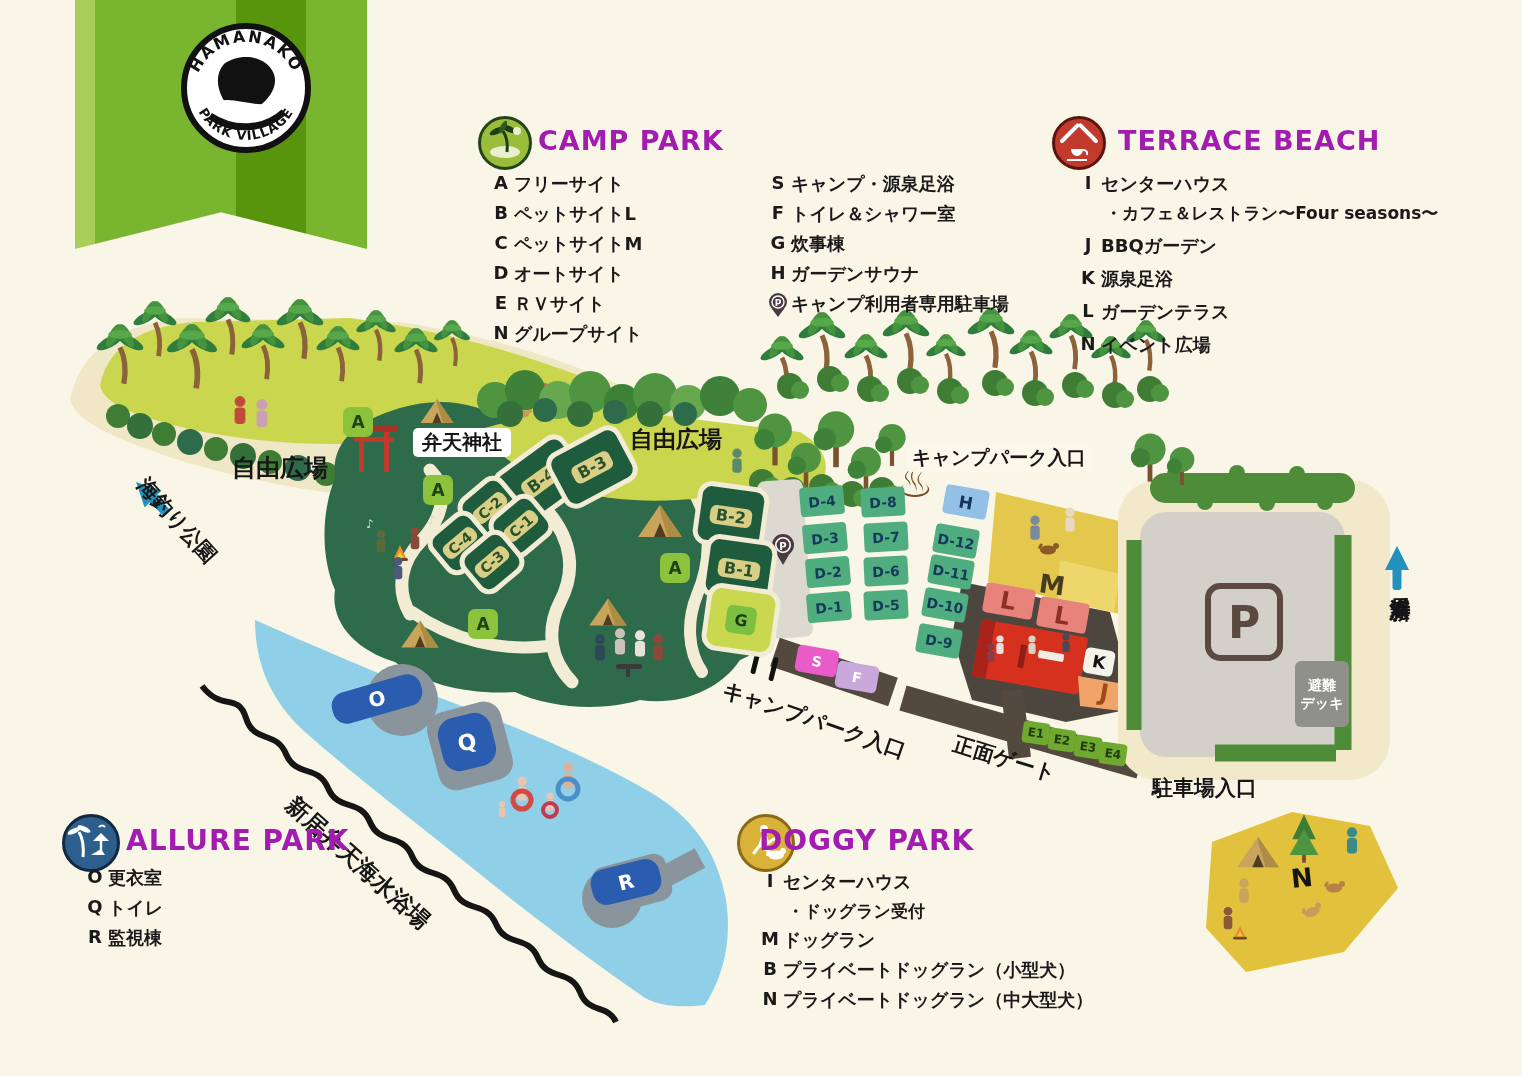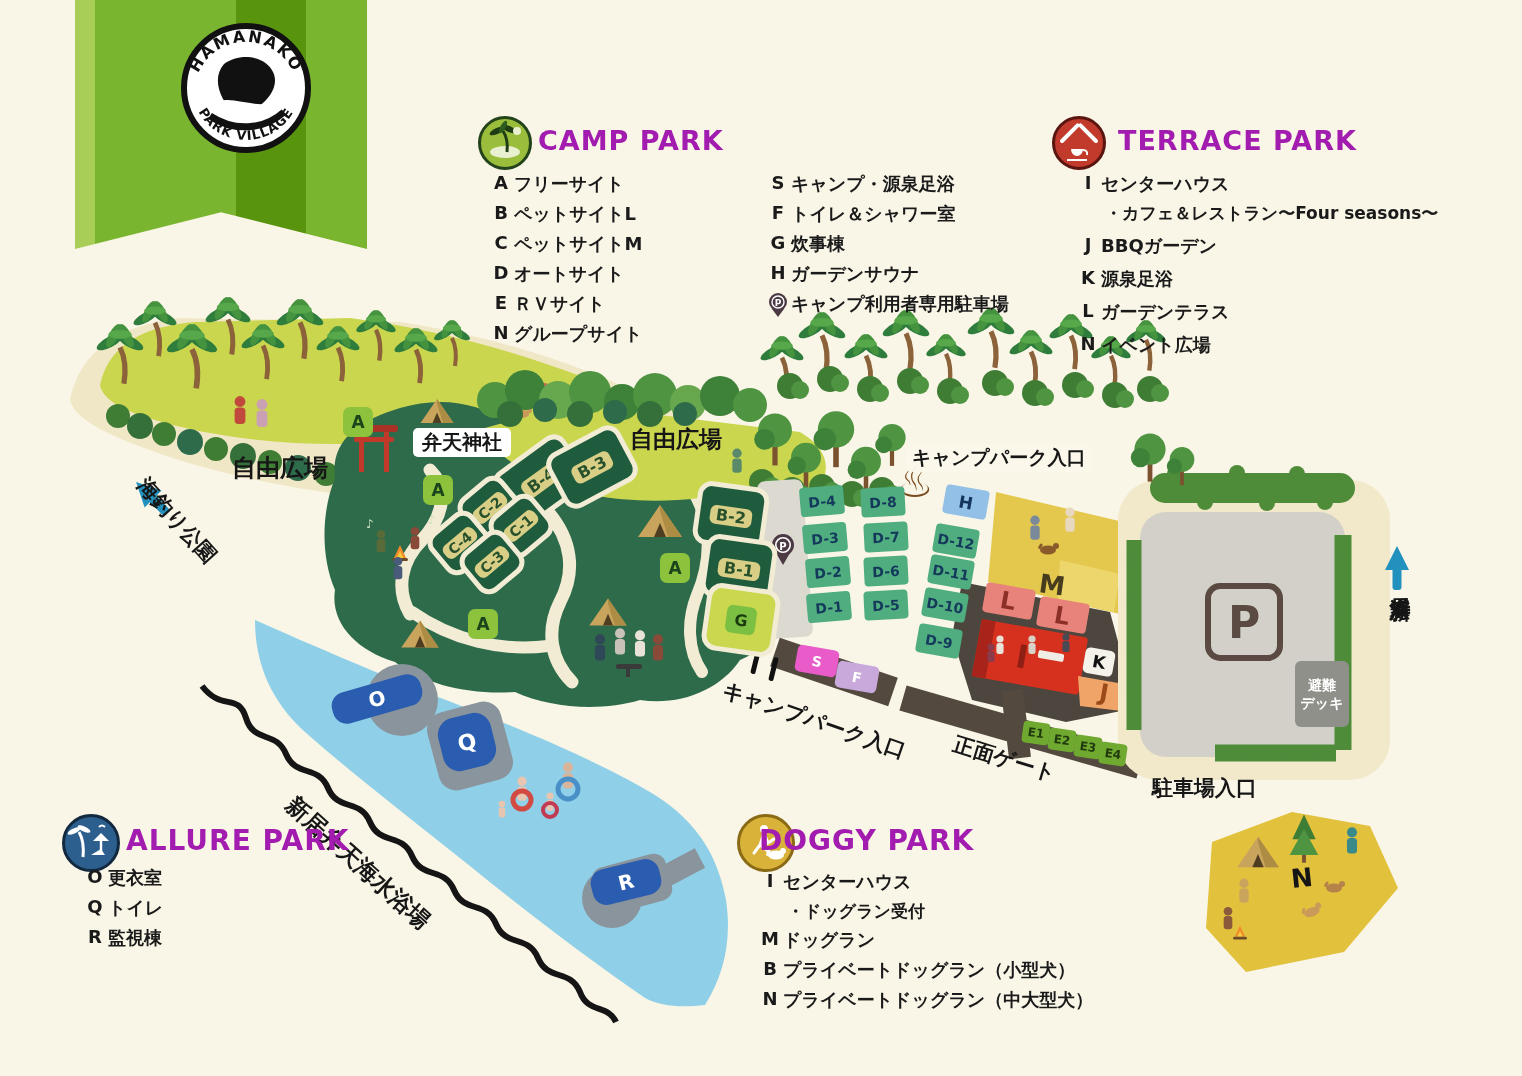--- a/index.html
+++ b/index.html
@@ -515,21 +515,21 @@
 
   <div class="lg-icon" style="left:1052px;top:116px;width:48px;height:48px;background:#C13A2C;border:3px solid #5A1510;">
     <svg width="48" height="48" viewBox="0 0 48 48">
         <rect x="10" y="10" width="4" height="26" rx="2" fill="#fff" transform="rotate(45 24 22)"></rect>
         <rect x="34" y="10" width="4" height="26" rx="2" fill="#fff" transform="rotate(-45 24 22)"></rect>
         <path d="M16,30 h12 a6,7 0 0 1 -12,0 z" fill="#fff"></path>
         <path d="M28,31 q5,0 4,5" stroke="#fff" stroke-width="2" fill="none"></path>
         <line x1="12" y1="41" x2="32" y2="41" stroke="#fff" stroke-width="2"></line>
       </svg>
   </div>
-  <div class="lg-title" style="left:1118px;top:125px">TERRACE PARK</div>
+  <div class="lg-title" style="left:1118px;top:125px">TERRACE BEACH</div>
   <div class="lg-col" style="left:1075px;top:172px">
     <div class="lg-row">
         <span class="lg-key">I</span>
         <span>センターハウス</span>
       </div>
     <div class="lg-sub">・カフェ＆レストラン〜Four seasons〜</div>
     <div class="lg-row gap">
         <span class="lg-key">J</span>
         <span>BBQガーデン</span>
       </div>

